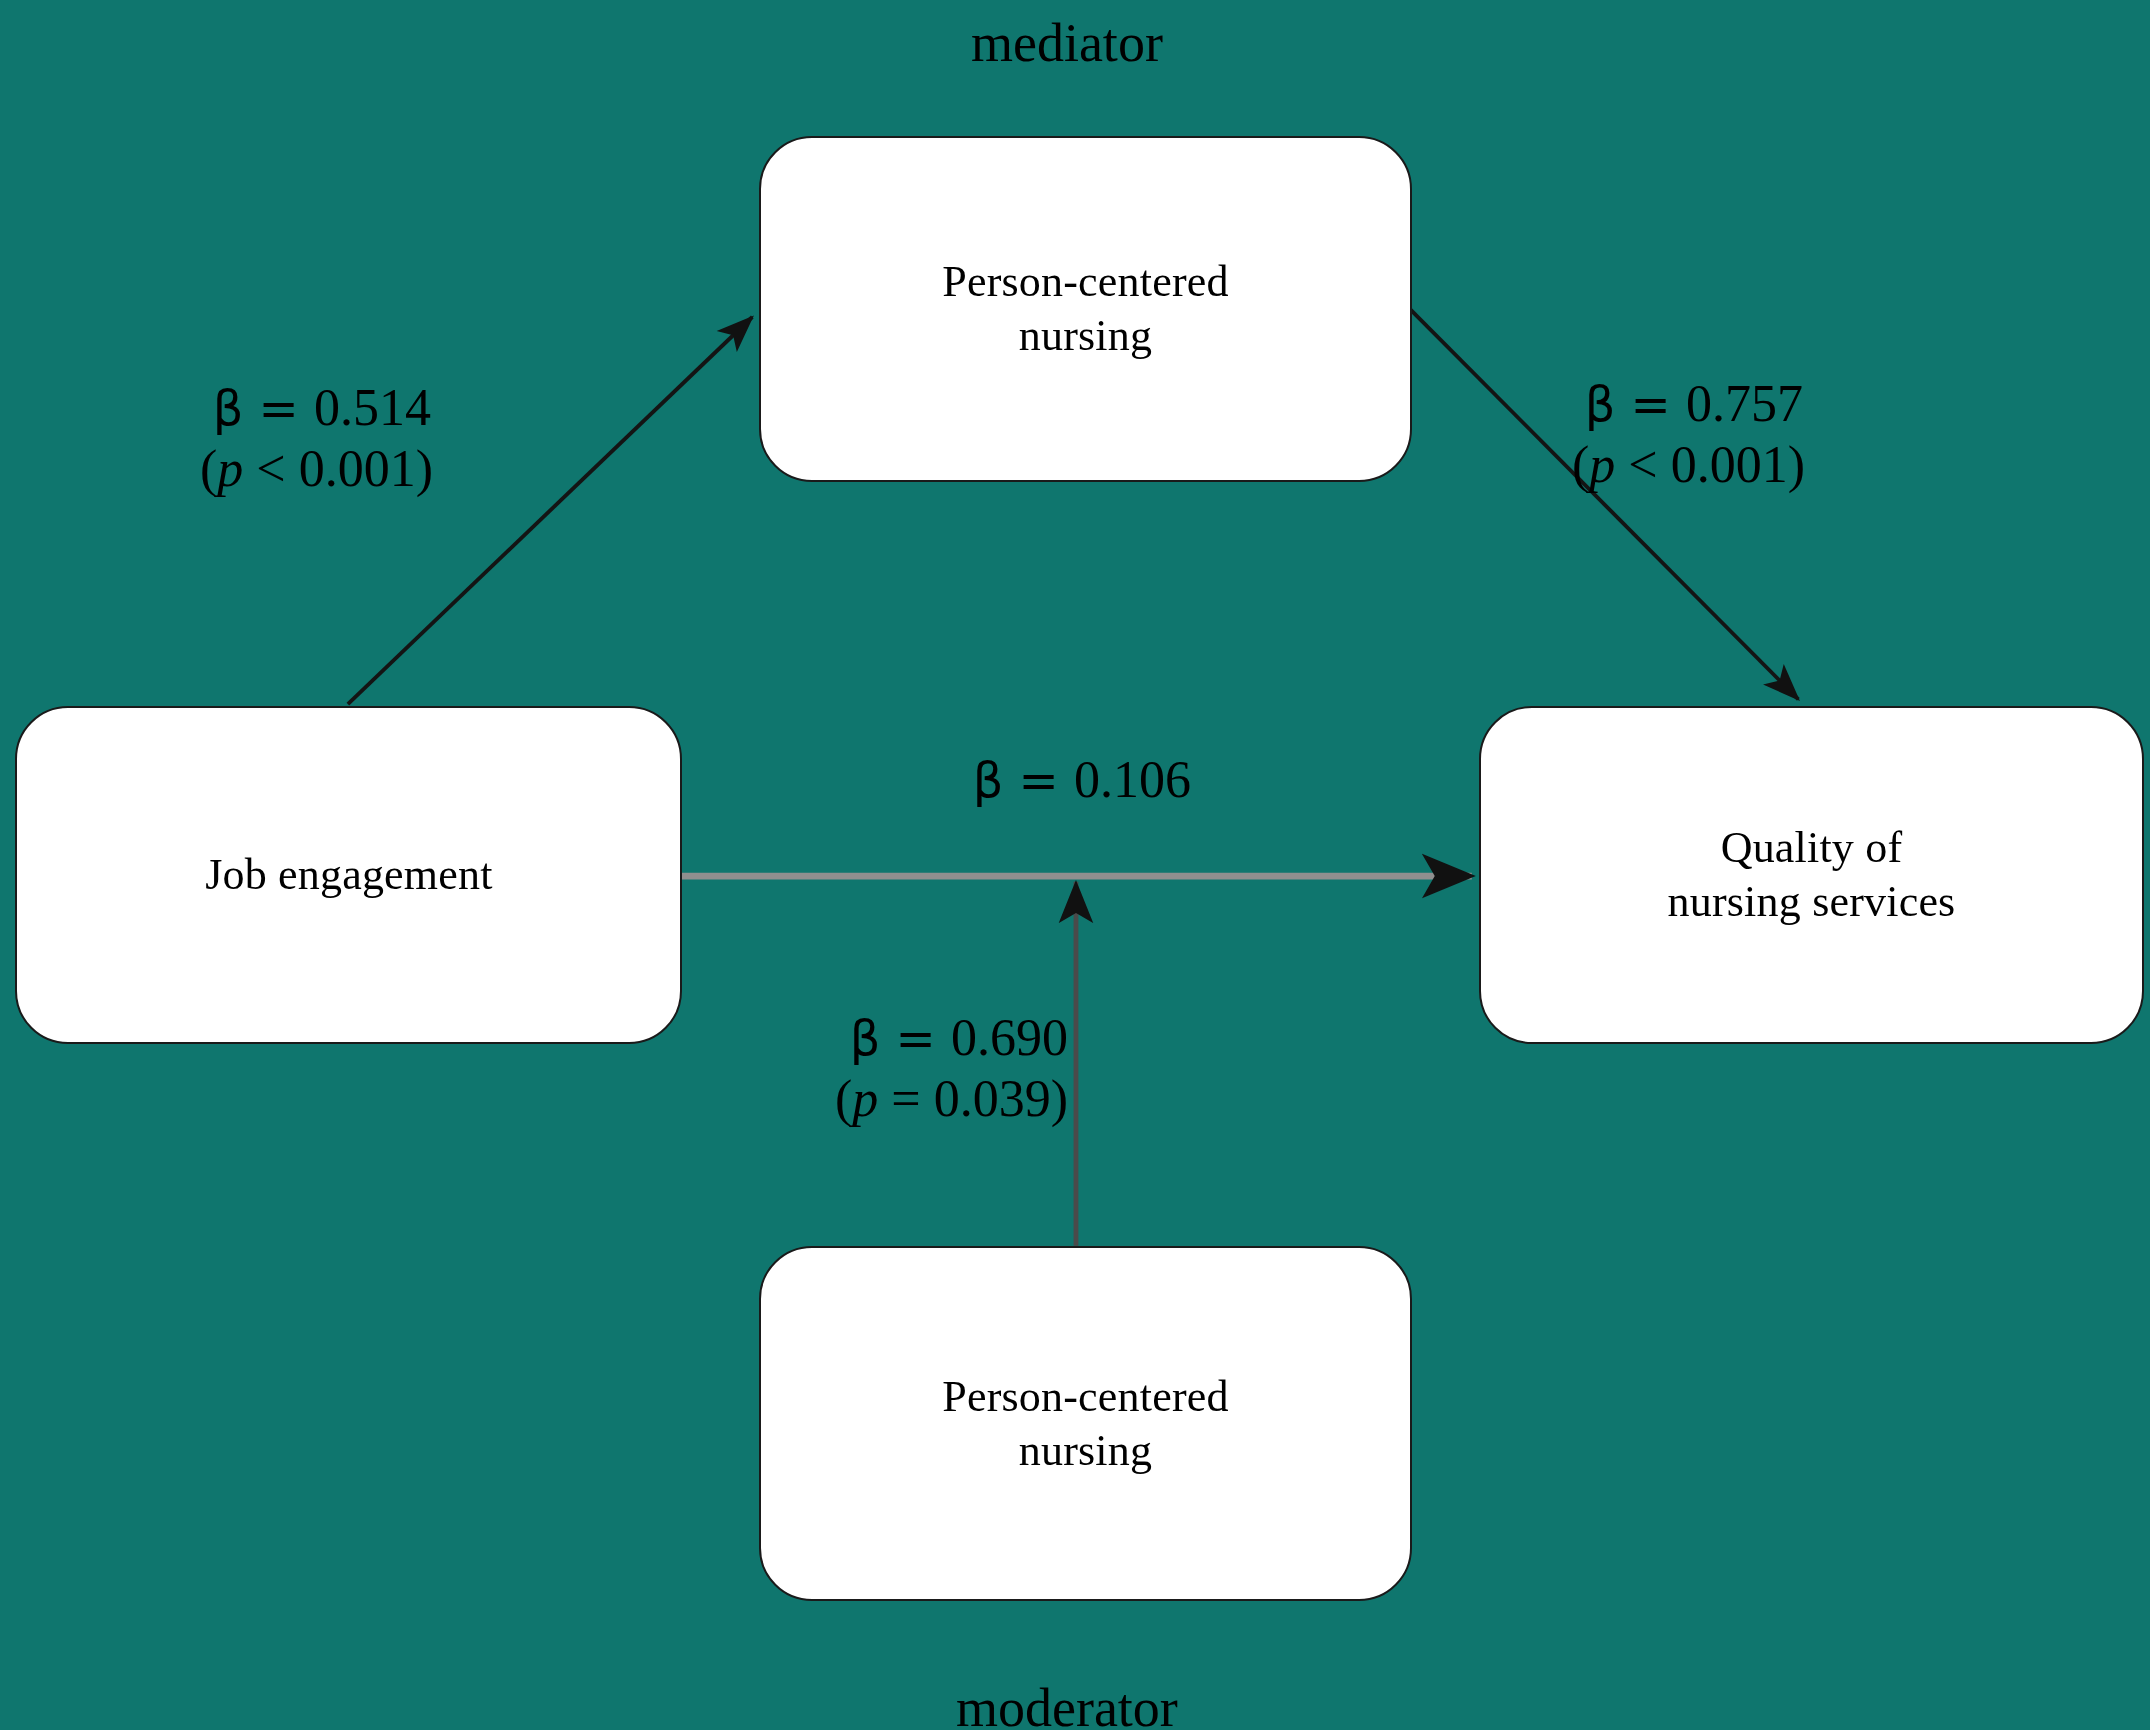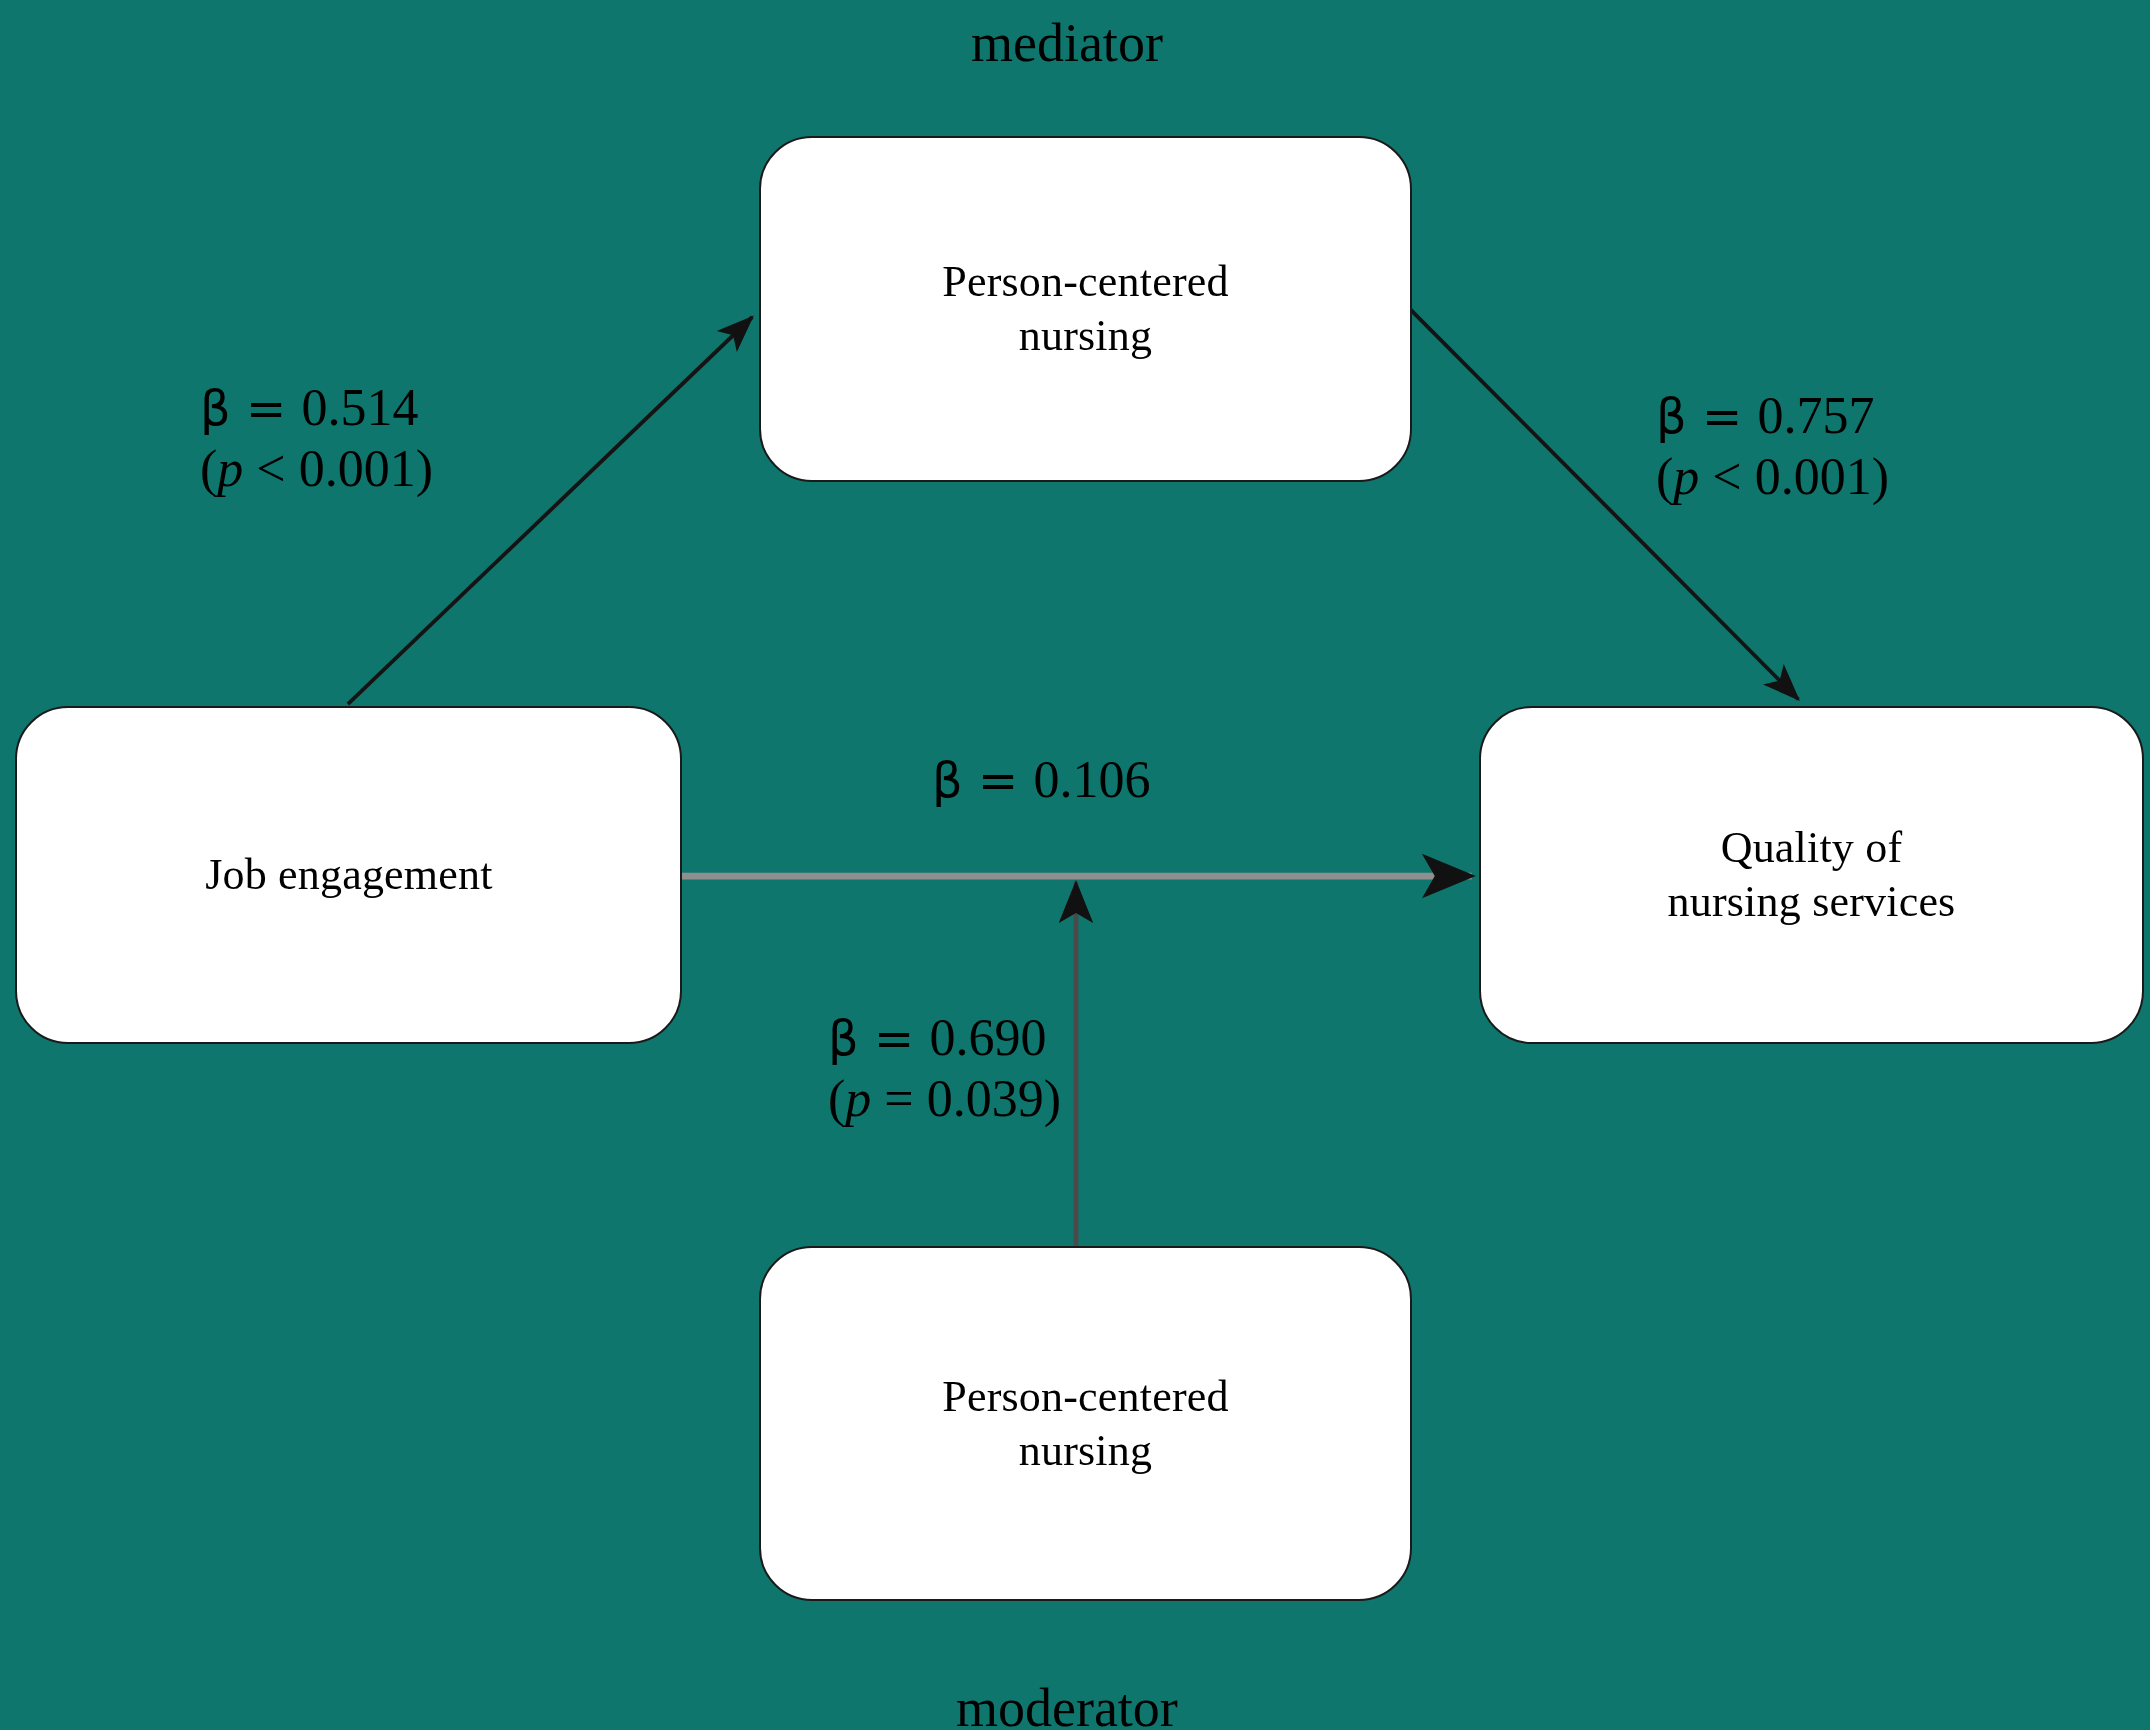--- a/index.html
+++ b/index.html
@@ -73,40 +73,40 @@
     display: inline-block;
     transform: translateX(-8.6px);
   }
 
   .path-label {
     position: absolute;
     z-index: 4;
     font-size: 52px;
     line-height: 1.18;
     color: #000000;
-    text-align: left;
+    text-align: right;
     white-space: nowrap;
   }
   .path-label .ln {
     display: block;
   }
   .greek {
     font-family: "DejaVu Sans", "Liberation Sans", sans-serif;
     font-size: 48px;
   }
   .num {
     font-family: "Liberation Serif", "DejaVu Serif", serif;
   }
   .pit {
     font-family: "Liberation Serif", "DejaVu Serif", serif;
     font-style: italic;
   }
 
   #label-a  { left: 200px;  top: 377px;  width: 231px; }
-  #label-b  { left: 1656px; top: 373px;  width: 231px; margin-top: 12px; }
+  #label-b  { left: 1572px; top: 373px;  width: 231px; }
   #label-c  { left: 932px;  top: 749px;  width: 259px; }
   #label-w  { left: 828px;  top: 1007px; width: 240px; }
 </style>
 </head>
 <body>
 
 <div id="stage">
 
   <svg class="edges" viewBox="0 0 2239 1801">
     <defs>

